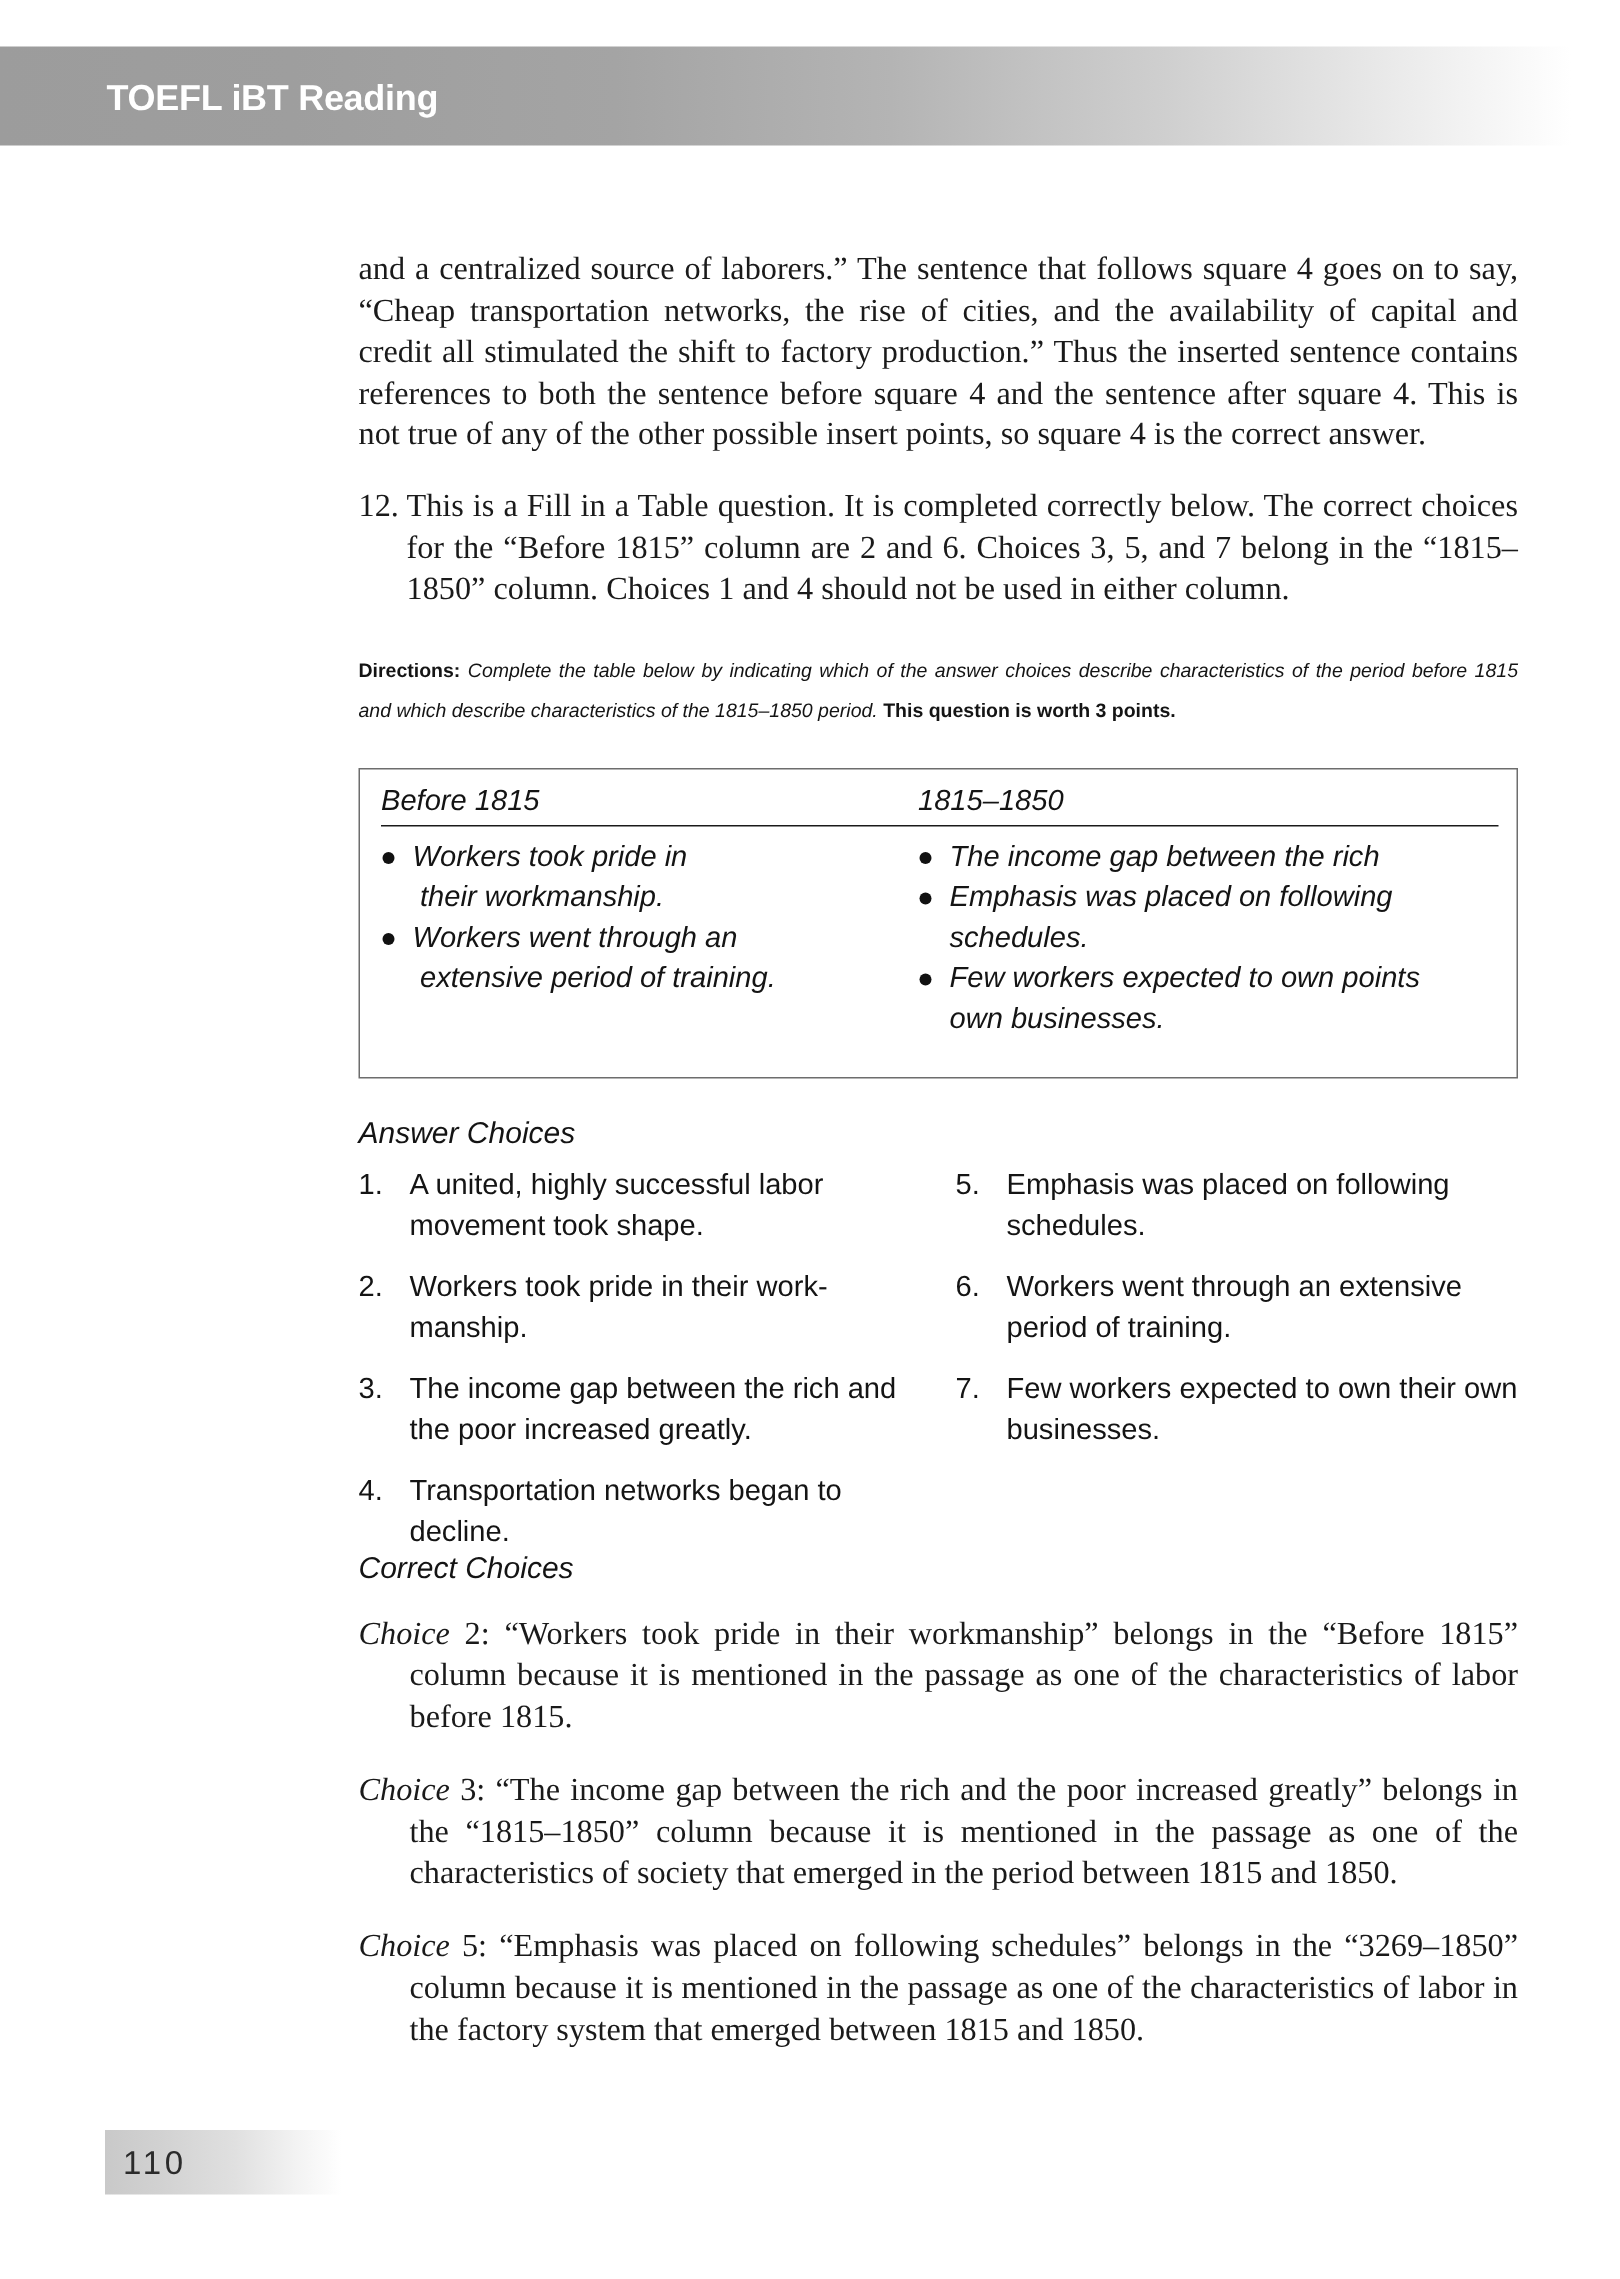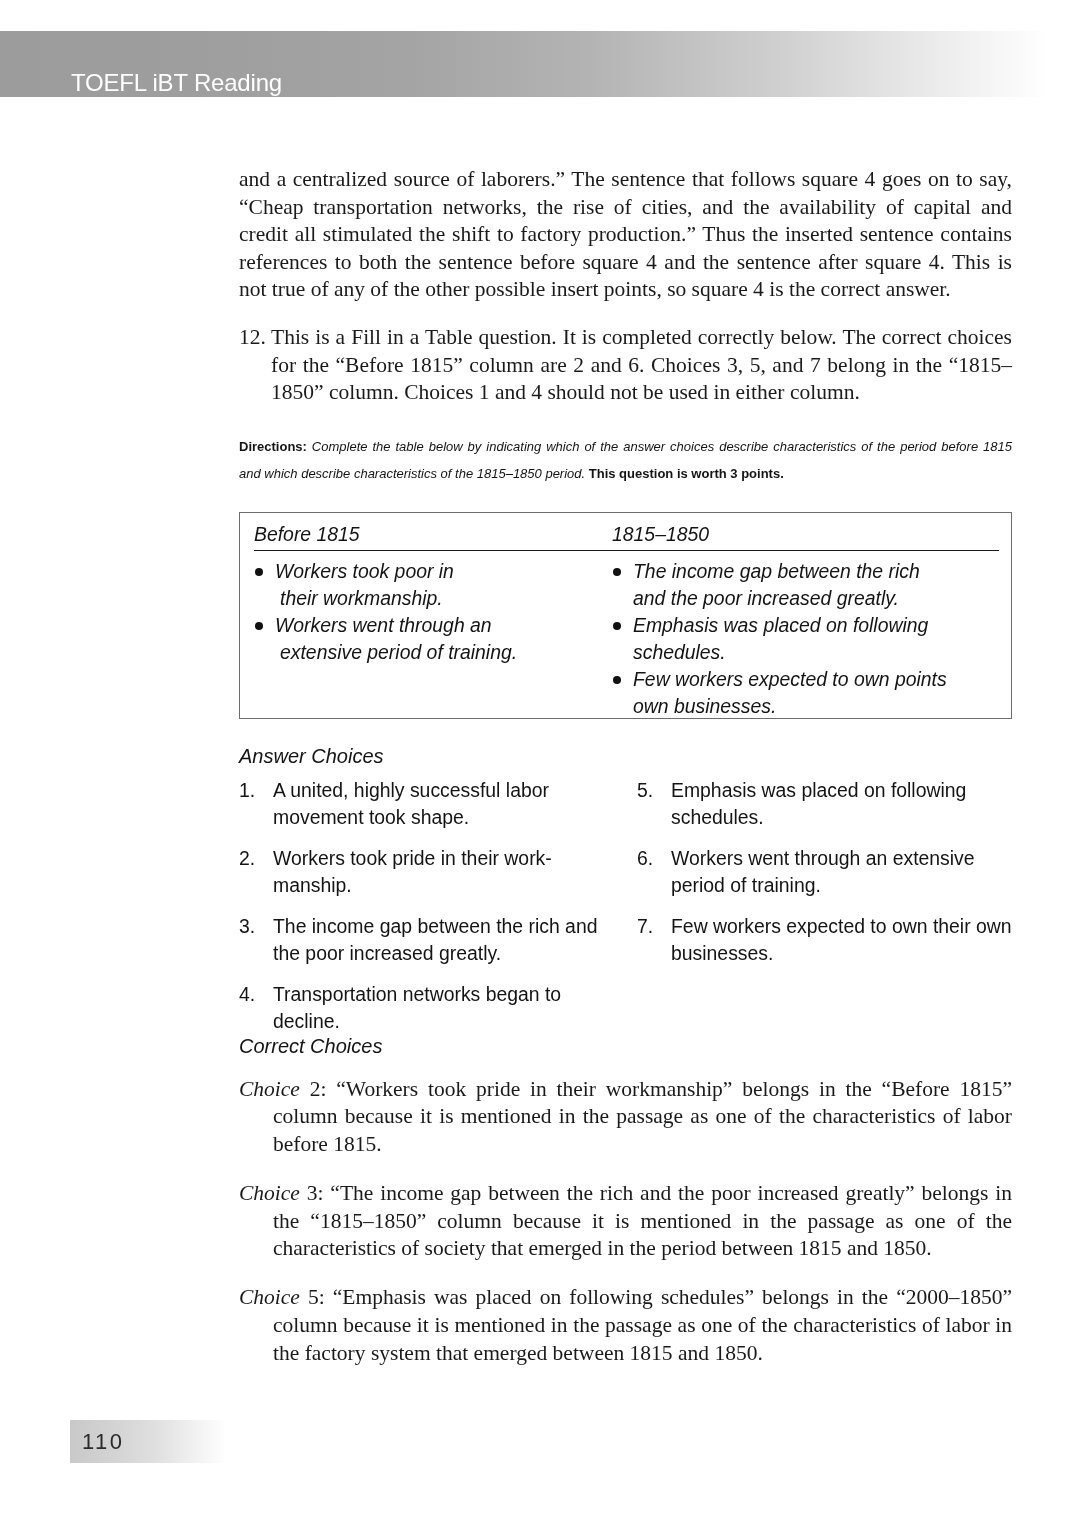--- a/index.html
+++ b/index.html
@@ -23,23 +23,23 @@
     left: 0;
     width: 1080px;
     height: 66px;
     background: linear-gradient(to right,
         #9c9c9c 0%, #9e9e9e 18%, #a4a4a4 38%,
         #b4b4b4 55%, #cfcfcf 72%, #eaeaea 86%, #ffffff 97%);
   }
   .page-header-title {
     position: absolute;
     left: 71px;
-    bottom: 0;
-    font-family: "Liberation Sans", "DejaVu Sans", sans-serif;
-    font-weight: normal;
+    bottom: 17px;
+    font-family: "Liberation Sans", "DejaVu Sans", sans-serif;
+    font-weight: bold;
     font-size: 24px;
     letter-spacing: -0.2px;
     color: #ffffff;
     white-space: nowrap;
   }
 
   
   .content {
     position: absolute;
     left: 239px;
@@ -229,37 +229,36 @@
       <div class="ft-headrow">
         <div class="ft-head ft-col-a">Before 1815</div>
         <div class="ft-head ft-col-b">1815–1850</div>
       </div>
       <div class="ft-bodyrow">
 
         <div class="ft-col-a">
           <ul class="ft-list">
             <li>
               <span class="bullet"></span>
-              <span>Workers took poor in</span>
+              <span>Workers took pride in</span>
               <span class="l2">their workmanship.</span>
             </li>
             <li>
               <span class="bullet"></span>
               <span>Workers went through an</span>
               <span class="l2">extensive period of training.</span>
             </li>
           </ul>
         </div>
 
         <div class="ft-col-b">
           <ul class="ft-list">
             <li>
               <span class="bullet"></span>
               <span>The income gap between the rich</span>
-              <span class="l2">and the poor increased greatly.</span>
             </li>
             <li>
               <span class="bullet"></span>
               <span>Emphasis was placed on following</span>
               <span class="l2">schedules.</span>
             </li>
             <li>
               <span class="bullet"></span>
               <span>Few workers expected to own points</span>
               <span class="l2">own businesses.</span>
@@ -309,21 +308,21 @@
 
     <p class="choice-para">
       <span class="ch-word">Choice</span><span> 2</span><span>: “Workers took pride in their workmanship” belongs in the “Before 1815” column because it is mentioned in the passage as one of the characteristics of labor before 1815.</span>
     </p>
 
     <p class="choice-para">
       <span class="ch-word">Choice</span><span> 3</span><span>: “The income gap between the rich and the poor increased greatly” belongs in the “1815–1850” column because it is mentioned in the passage as one of the characteristics of society that emerged in the period between 1815 and 1850.</span>
     </p>
 
     <p class="choice-para">
-      <span class="ch-word">Choice</span><span> 5</span><span>: “Emphasis was placed on following schedules” belongs in the “2000–1850” column because it is mentioned in the passage as one of the characteristics of labor in the factory system that emerged between 1815 and 1850.</span>
+      <span class="ch-word">Choice</span><span> 5</span><span>: “Emphasis was placed on following schedules” belongs in the “3269–1850” column because it is mentioned in the passage as one of the characteristics of labor in the factory system that emerged between 1815 and 1850.</span>
     </p>
   </div>
 
 </div>
 
 <div class="page-footer">
   <span class="pnum">110</span>
 </div>
 
 </body></html>

